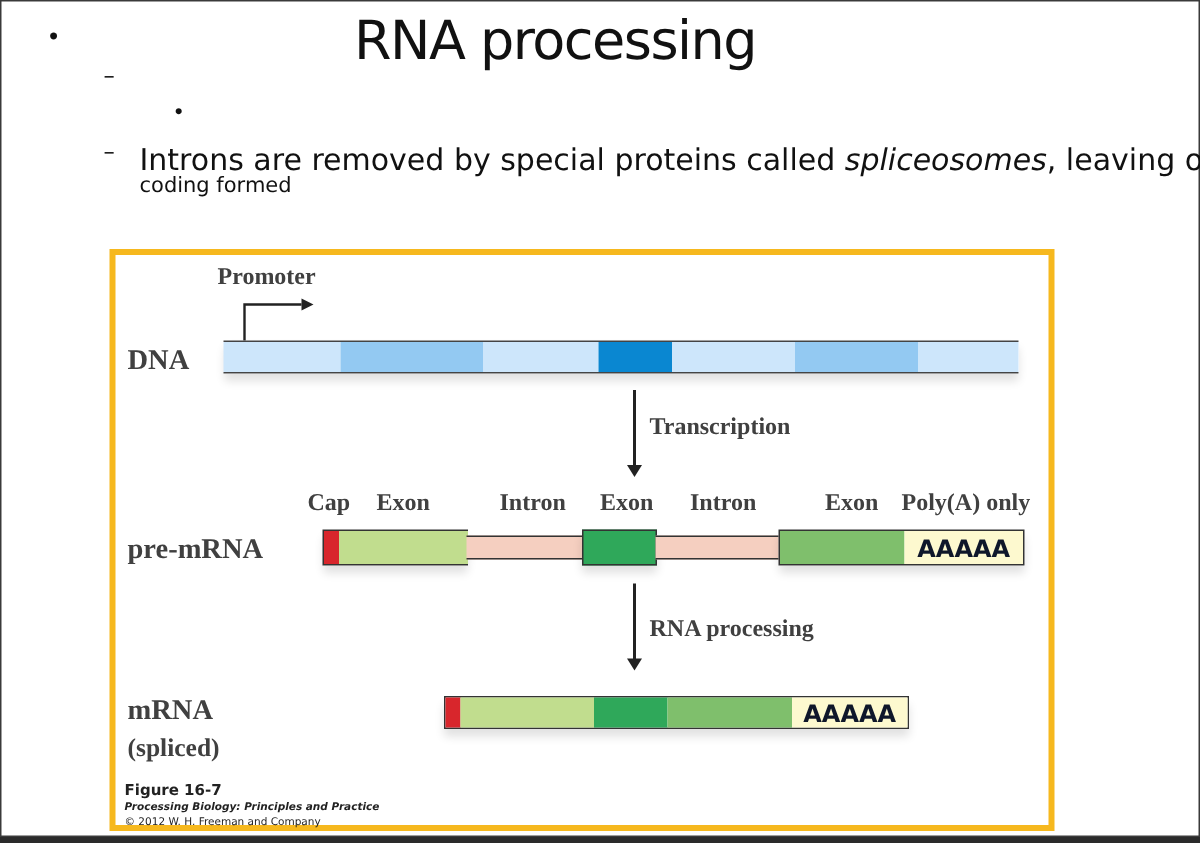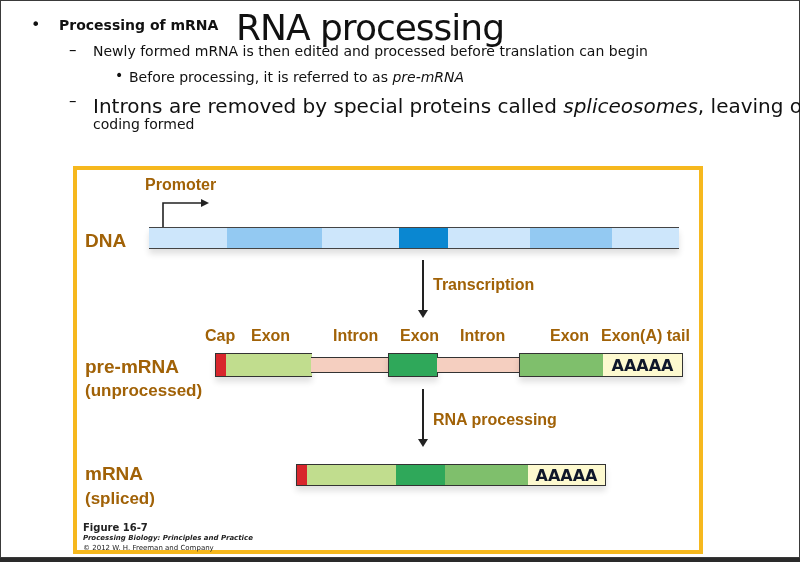--- a/index.html
+++ b/index.html
@@ -25,21 +25,21 @@
   .b4b { left: 92px; top: 115px; font-size: 14px; }
   .b4dash { left: 68px; top: 91px; }
   .title-overlay {
     position: absolute; left: 235px; top: 6px; font-size: 36px; color: #111;
     font-family: "DejaVu Sans", sans-serif; letter-spacing: -1px; white-space: nowrap;
   }
   .figure-frame {
     position: absolute; left: 72px; top: 165px; width: 630px; height: 388px;
     border: 4px solid #f6b81e; box-sizing: border-box; background: #fff;
   }
-  .lbl { position: absolute; font-family: Liberation Sans, sans-serif; font-weight: bold; color: #a16207; white-space: nowrap; }
+  .lbl { position: absolute; font-family: Liberation Serif, serif; font-weight: bold; color: #404040; white-space: nowrap; }
   .row-label { font-size: 19px; }
   .row-sub { font-size: 17px; }
   .seg-label { font-size: 16px; }
   .strand { position: absolute; box-sizing: border-box; }
   .seg { position: absolute; top: 0; height: 100%; }
   .polyA {
     position: absolute; top: 0; height: 100%; background: #fdf9cf; box-sizing: border-box;
     font-family: "DejaVu Sans", sans-serif; font-weight: bold; font-size: 16px; color: #0f172a;
     display: flex; align-items: center; justify-content: center;
   }
@@ -49,27 +49,24 @@
     border-left: 5px solid transparent; border-right: 5px solid transparent; border-top: 8px solid #222;
   }
   .caption { position: absolute; left: 6px; font-family: "DejaVu Sans", sans-serif; color: #222; white-space: nowrap; }
 </style>
 </head>
 <body>
 
 <div class="slide">
 
   <span class="bullet-text b1dot">•</span>
-  <span class="bullet-text b1">Processing of mRNA</span>
 
   <span class="bullet-text b2dash dash">–</span>
-  <span class="bullet-text b2">Newly formed mRNA is then edited and processed before translation can begin</span>
 
   <span class="bullet-text b3dot">•</span>
-  <span class="bullet-text b3"><span>Before processing, it is referred to as </span><i>pre-mRNA</i></span>
 
   <span class="bullet-text b4dash dash">–</span>
   <span class="bullet-text b4"><span>Introns are removed by special proteins called </span><i>spliceosomes</i><span>, leaving only exon</span></span>
   <span class="bullet-text b4b">coding formed</span>
 
   <div class="title-overlay">RNA processing</div>
 
   <div class="figure-frame" style="border-color: rgb(246, 184, 30);">
 
     <span class="lbl seg-label" style="left:68px; top:6px;">Promoter</span>
@@ -91,24 +88,23 @@
 
     <div class="arrow-v" style="left:345px; top:90px; height:52px;"></div>
     <span class="lbl seg-label" style="left:356px; top:106px;">Transcription</span>
 
     <span class="lbl seg-label" style="left:128px; top:157px;">Cap</span>
     <span class="lbl seg-label" style="left:174px; top:157px;">Exon</span>
     <span class="lbl seg-label" style="left:256px; top:157px;">Intron</span>
     <span class="lbl seg-label" style="left:323px; top:157px;">Exon</span>
     <span class="lbl seg-label" style="left:383px; top:157px;">Intron</span>
     <span class="lbl seg-label" style="left:473px; top:157px;">Exon</span>
-    <span class="lbl seg-label" style="left:524px; top:157px;">Exon(A) tail</span>
+    <span class="lbl seg-label" style="left:524px; top:157px;">Poly(A) only</span>
 
     <span class="lbl row-label" style="left:8px; top:186px;">pre-mRNA</span>
-    <span class="lbl row-sub" style="left:8px; top:211px;">(unprocessed)</span>
 
     <div style="position:absolute; left:138px; top:183px; width:474px; height:24px;">
       <div class="strand" style="left:0; top:0; width:97px; height:24px; border:1px solid #333; box-shadow:0 5px 6px rgba(0,0,0,0.12);">
         <div class="seg" style="left: 0px; width: 10px; background: rgb(216, 38, 44);"></div>
         <div class="seg" style="left: 10px; width: 86px; background: rgb(193, 221, 142);"></div>
       </div>
       <div class="strand" style="left: 96px; top: 4px; width: 77px; height: 16px; border-top: 1px solid rgb(51, 51, 51); border-bottom: 1px solid rgb(51, 51, 51); background: rgb(245, 207, 192);"></div>
       <div class="strand" style="left: 173px; top: 0px; width: 50px; height: 24px; border: 1px solid rgb(51, 51, 51); box-shadow: rgba(0, 0, 0, 0.12) 0px 5px 6px; background: rgb(47, 168, 90);"></div>
       <div class="strand" style="left: 222px; top: 4px; width: 82px; height: 16px; border-top: 1px solid rgb(51, 51, 51); border-bottom: 1px solid rgb(51, 51, 51); background: rgb(245, 207, 192);"></div>
       <div class="strand" style="left:304px; top:0; width:164px; height:24px; border:1px solid #333; box-shadow:0 5px 6px rgba(0,0,0,0.12);">

